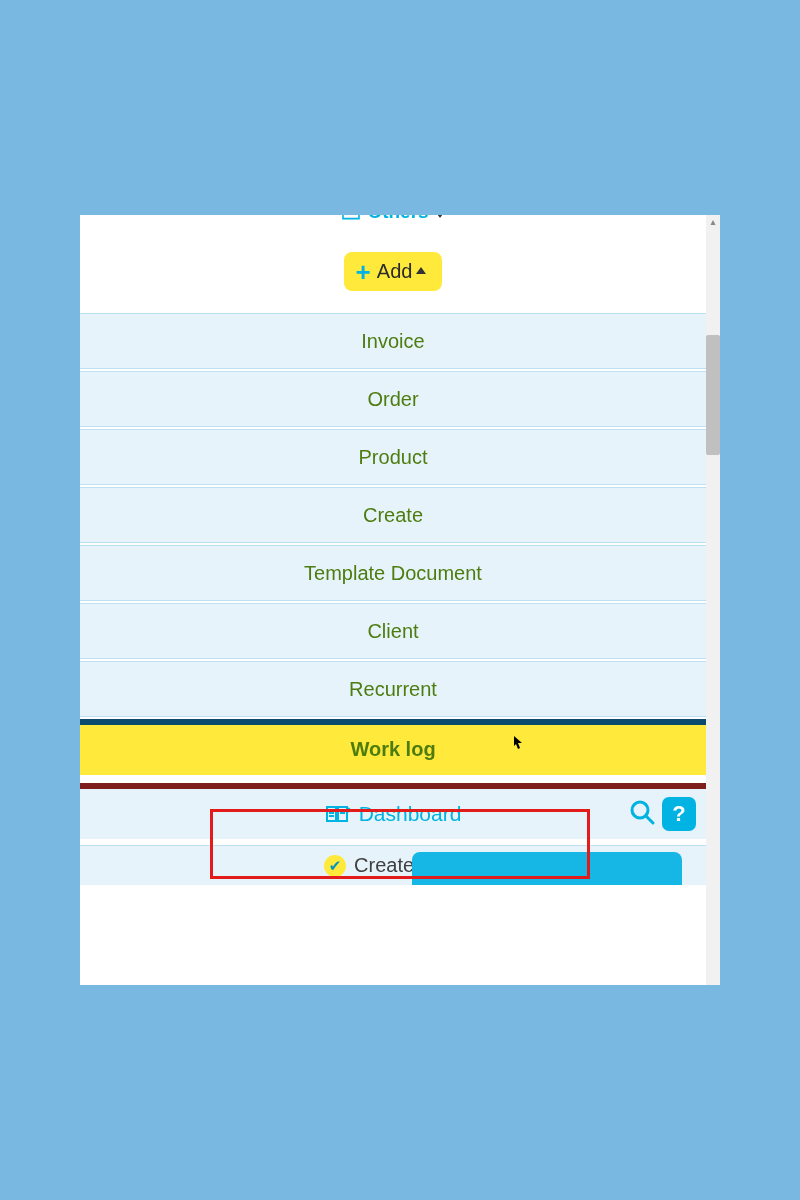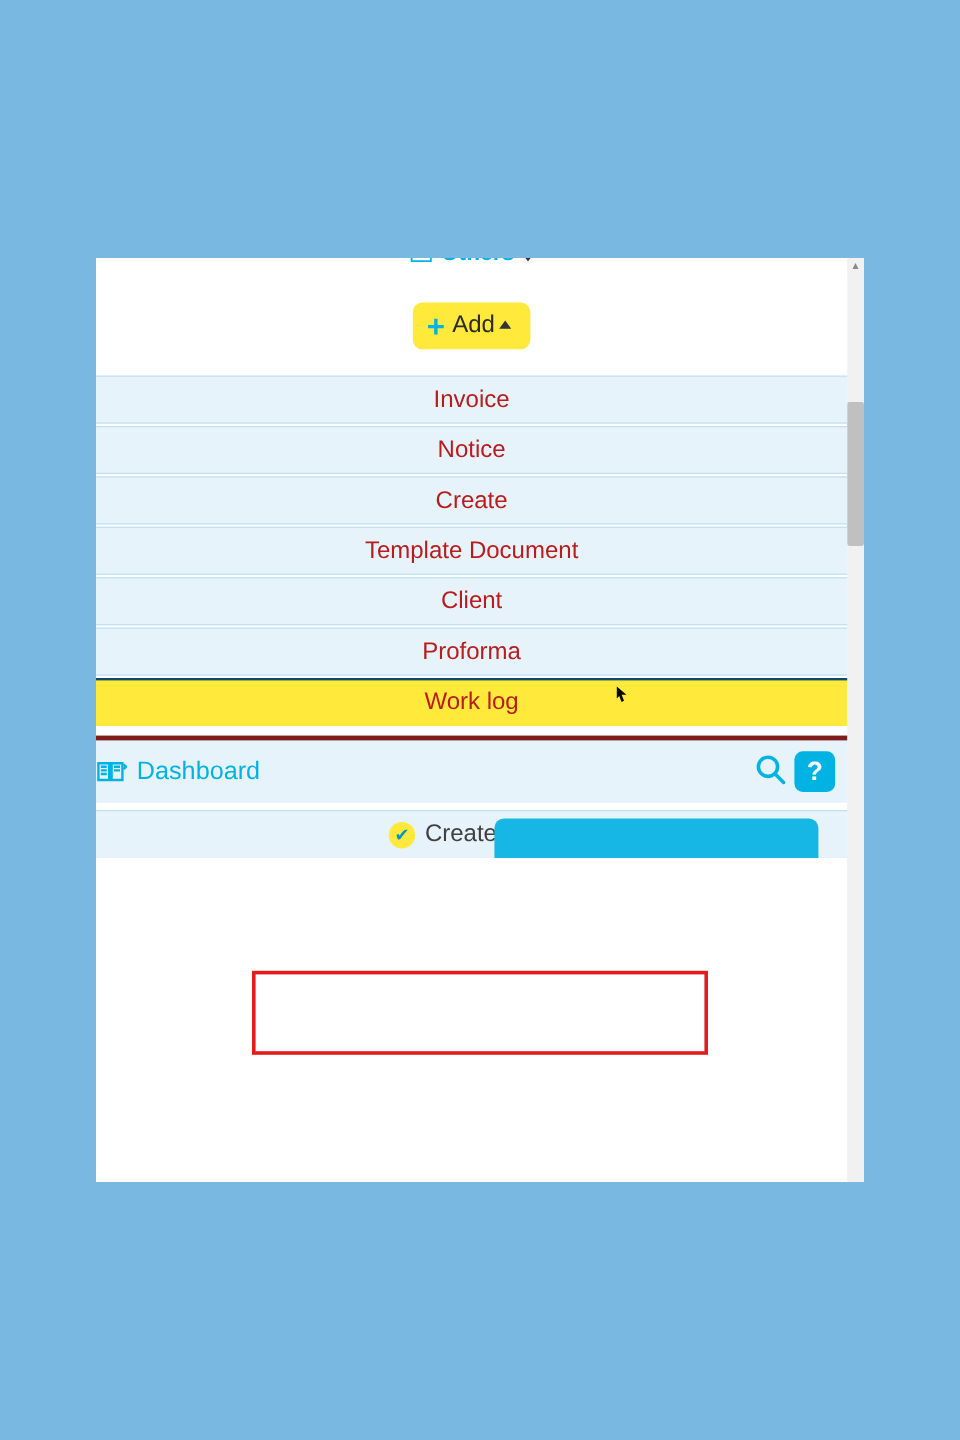--- a/index.html
+++ b/index.html
@@ -97,54 +97,55 @@
     font-size: 26px;
     font-weight: 600;
     line-height: 18px;
     margin-right: 2px;
   }
   .menu { }
   .menu-item {
     background: #e7f3fb;
     border-top: 1px solid #bfe0f1;
     border-bottom: 1px solid #bfe0f1;
-    height: 40px;
-    display: flex;
-    align-items: center;
-    justify-content: center;
-    color: #b91c1c;
+    height: 56px;
+    display: flex;
+    align-items: center;
+    justify-content: center;
+    color: #4d7c0f;
     font-size: 20px;
     margin-bottom: 2px;
     cursor: pointer;
     position: relative;
   }
   .menu-item.highlight {
     background: #ffe93b;
-    border-top: 2px solid #0c4a6e;
+    border-top: 6px solid #0c4a6e;
     border-bottom: 1px solid #ffe93b;
     margin-bottom: 8px;
+    font-weight: bold;
   }
   .red-box {
     position: absolute;
     border: 3px solid #e41b1b;
     pointer-events: none;
   }
   .cursor-icon {
     position: absolute;
     font-size: 20px;
     color: #000;
     transform: translate(-2px,-2px);
   }
   .dash-row {
     background: #e7f3fb;
-    border-top: 4px solid #7f1d1d;
+    border-top: 6px solid #7f1d1d;
     height: 56px;
     display: flex;
     align-items: center;
-    justify-content: flex-start;
+    justify-content: center;
     position: relative;
     gap: 8px;
     margin-bottom: 6px;
   }
   .dash-link {
     color: #00b3e3;
     font-size: 21px;
     font-weight: 500;
     display: inline-flex;
     align-items: center;
@@ -229,33 +230,36 @@
         <span>Add</span>
         <span class="caret-up"></span>
       </div>
     </div>
 
     <div class="menu">
       <div class="menu-item">
         <span>Invoice</span>
       </div>
       <div class="menu-item">
-        <span>Notice</span>
+        <span>Order</span>
+      </div>
+      <div class="menu-item">
+        <span>Product</span>
       </div>
       <div class="menu-item">
         <span>Create</span>
       </div>
       <div class="menu-item">
         <span>Template Document</span>
       </div>
       <div class="menu-item">
         <span>Client</span>
       </div>
       <div class="menu-item">
-        <span>Proforma</span>
+        <span>Recurrent</span>
       </div>
       <div class="menu-item highlight">
         <span>Work log</span>
         <span class="cursor-icon" style="left:430px">
           <svg width="20" height="22" viewBox="0 0 20 22">
               <path fill="#000" d="M6 2v10l2-2 2 5 2-1-2-5h4z"></path>
             </svg>
         </span>
       </div>
     </div>

